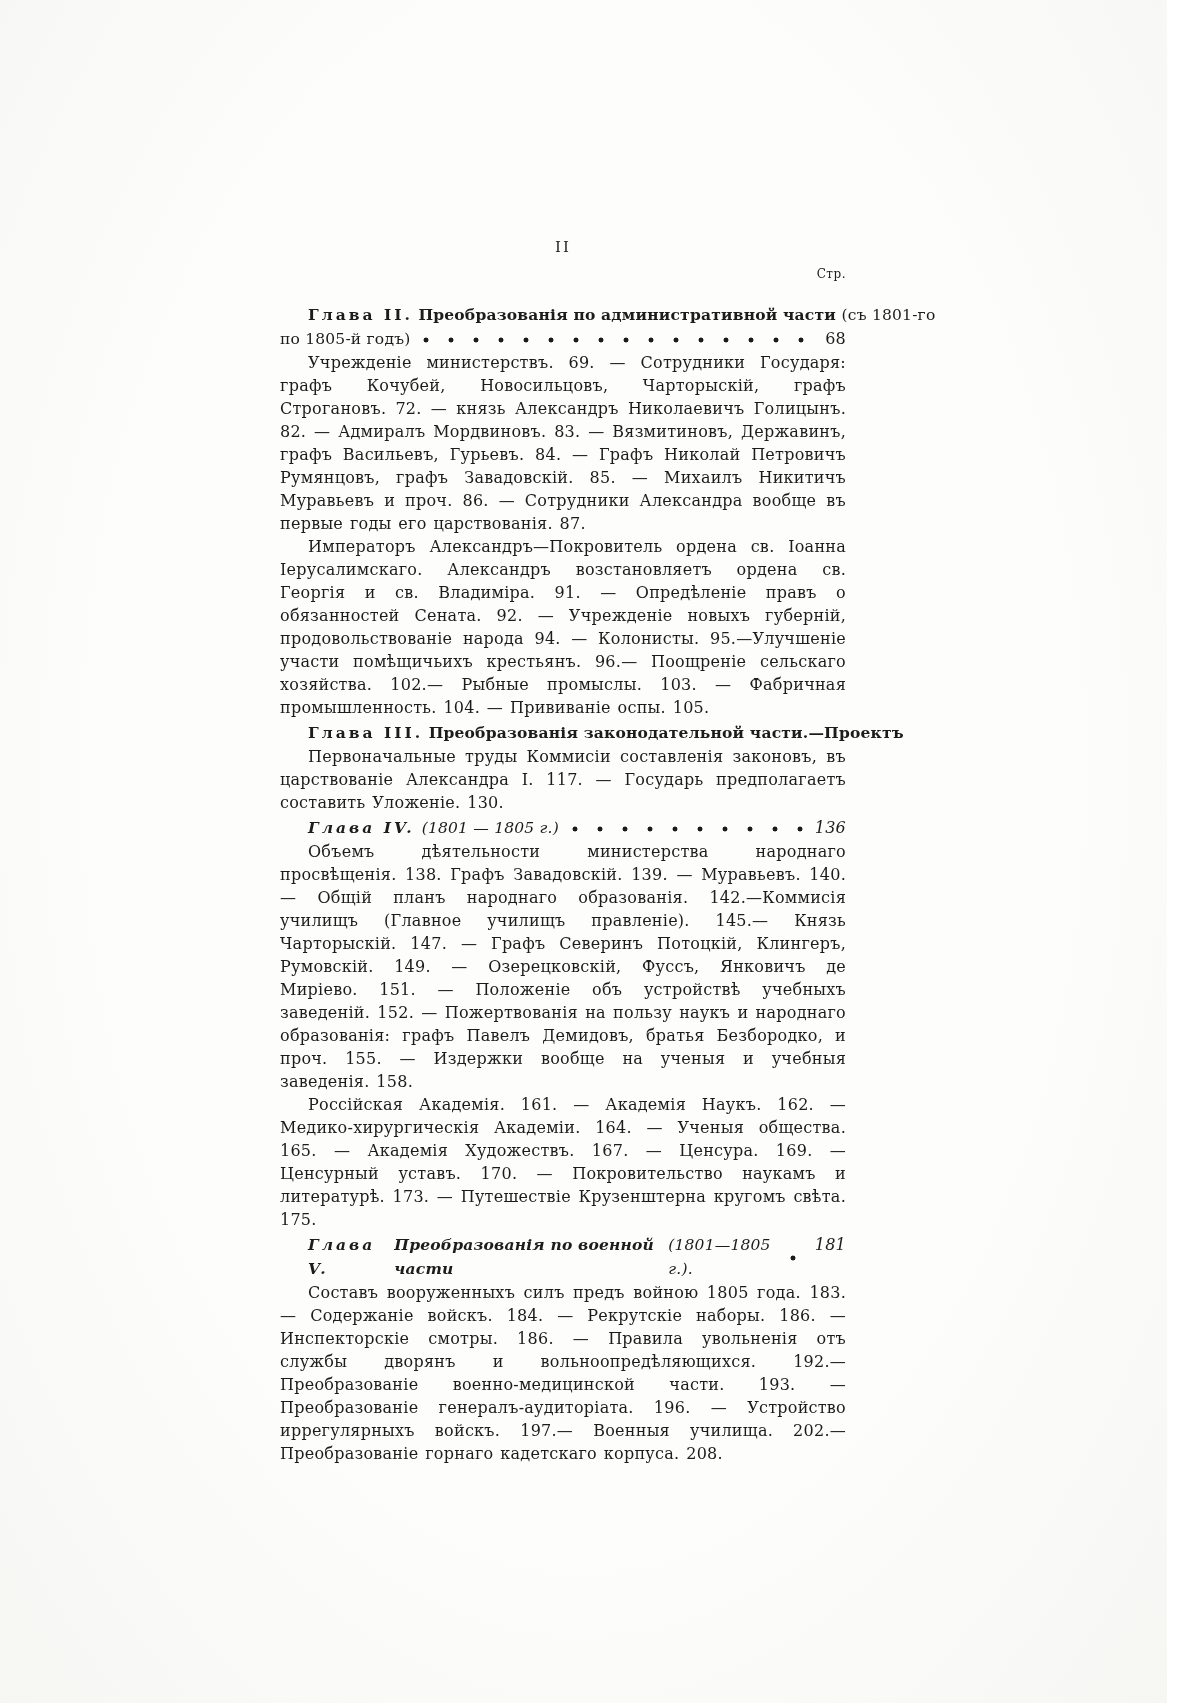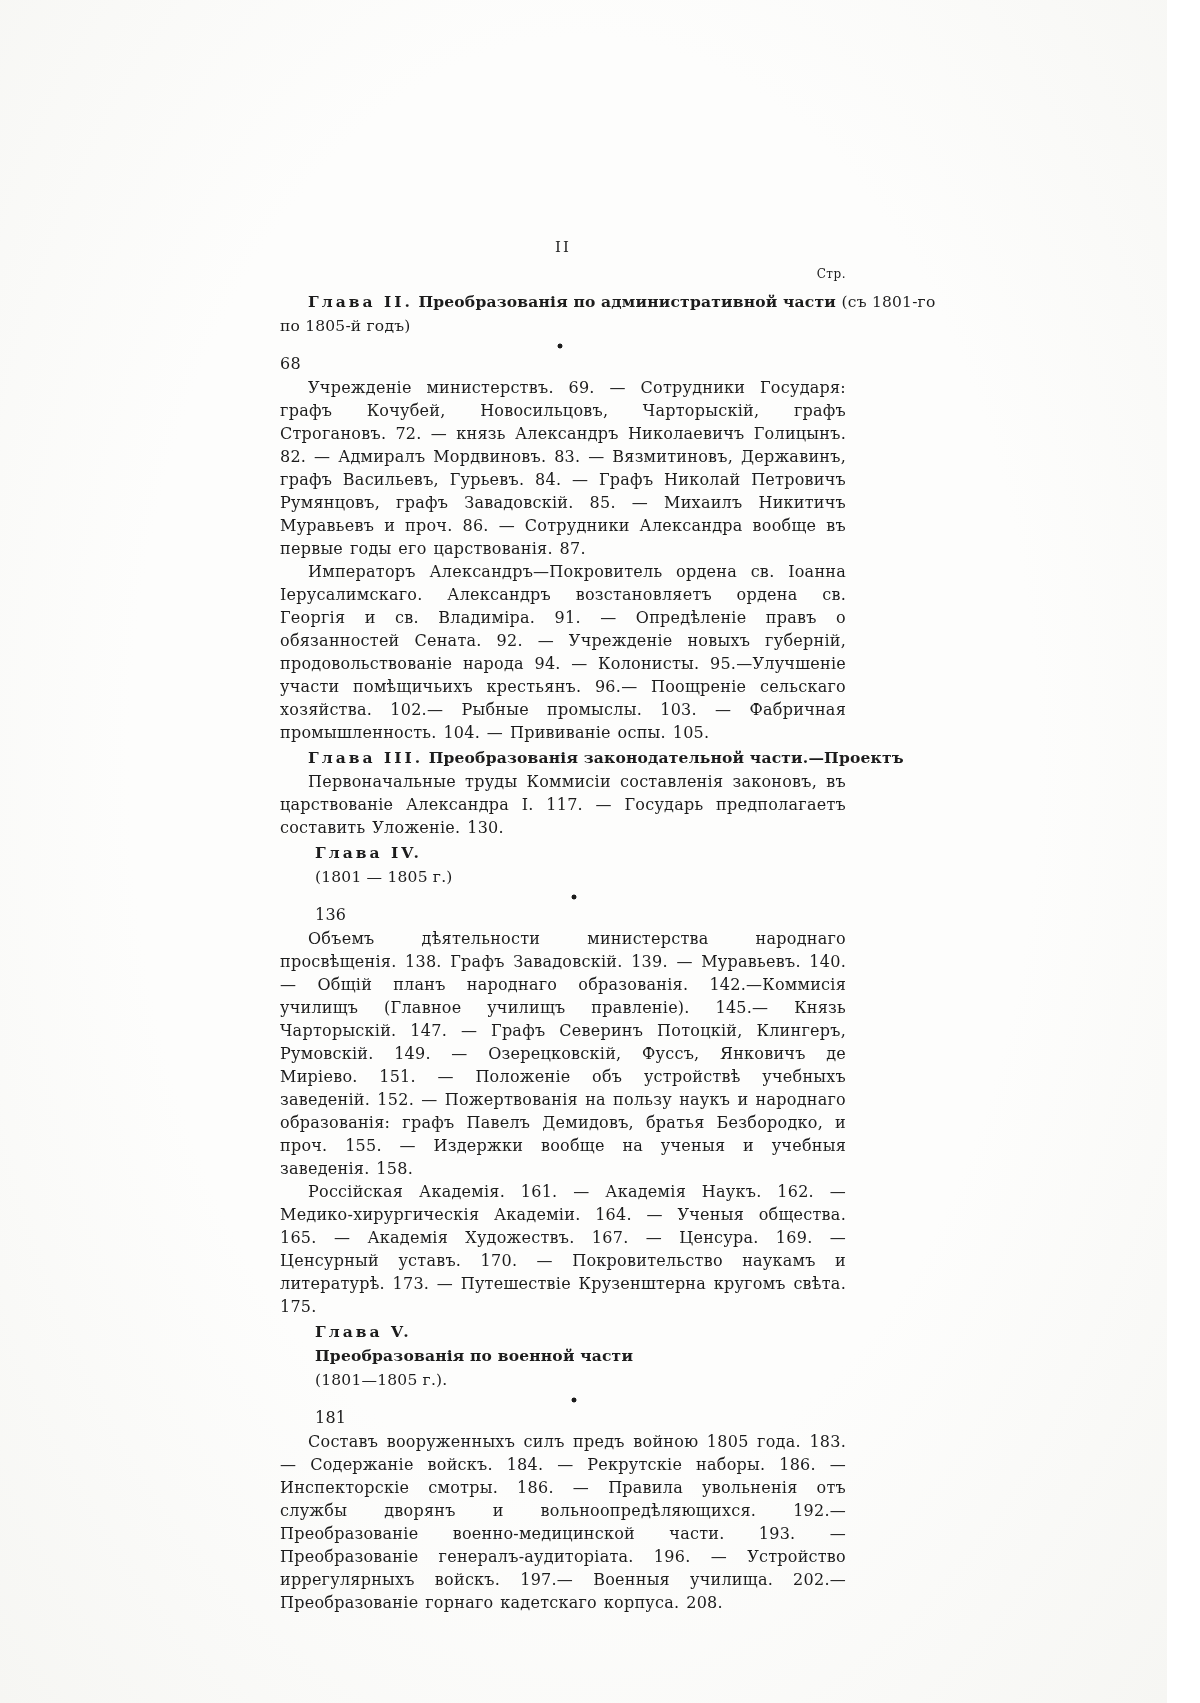--- a/index.html
+++ b/index.html
@@ -31,43 +31,42 @@
 
   .colhead {
     text-align: right;
     font-size: 12px;
     line-height: 18px;
     margin-top: 9px;
     letter-spacing: 0.5px;
   }
 
   .chapter { margin-top: 2px; }
-  .chapter.first { margin-top: 7px; }
+  .chapter.first { margin-top: 20px; }
 
   
   .h-line1 {
     font-weight: bold;
     font-size: 15.5px;
     line-height: 24px;
     letter-spacing: 0.2px;
     white-space: nowrap;
     text-indent: 28px;
   }
 
   
   .h-row {
     display: flex;
     align-items: baseline;
     font-weight: bold;
     font-size: 15.5px;
     line-height: 24px;
     letter-spacing: 0.2px;
-    flex-direction: column;
   }
-  .h-row.indent { padding-left: 28px; }
+  .h-row.indent { padding-left: 28px; font-style: italic; }
   .h-row .htitle { margin-left: 7px; }
   .h-row .hsub   { margin-left: 7px; }
 
   .glava { letter-spacing: 3px; }
   .h-normal { font-weight: normal; }
 
   .leader {
     flex: 1 1 auto;
     min-width: 18px;
     height: 14px;

